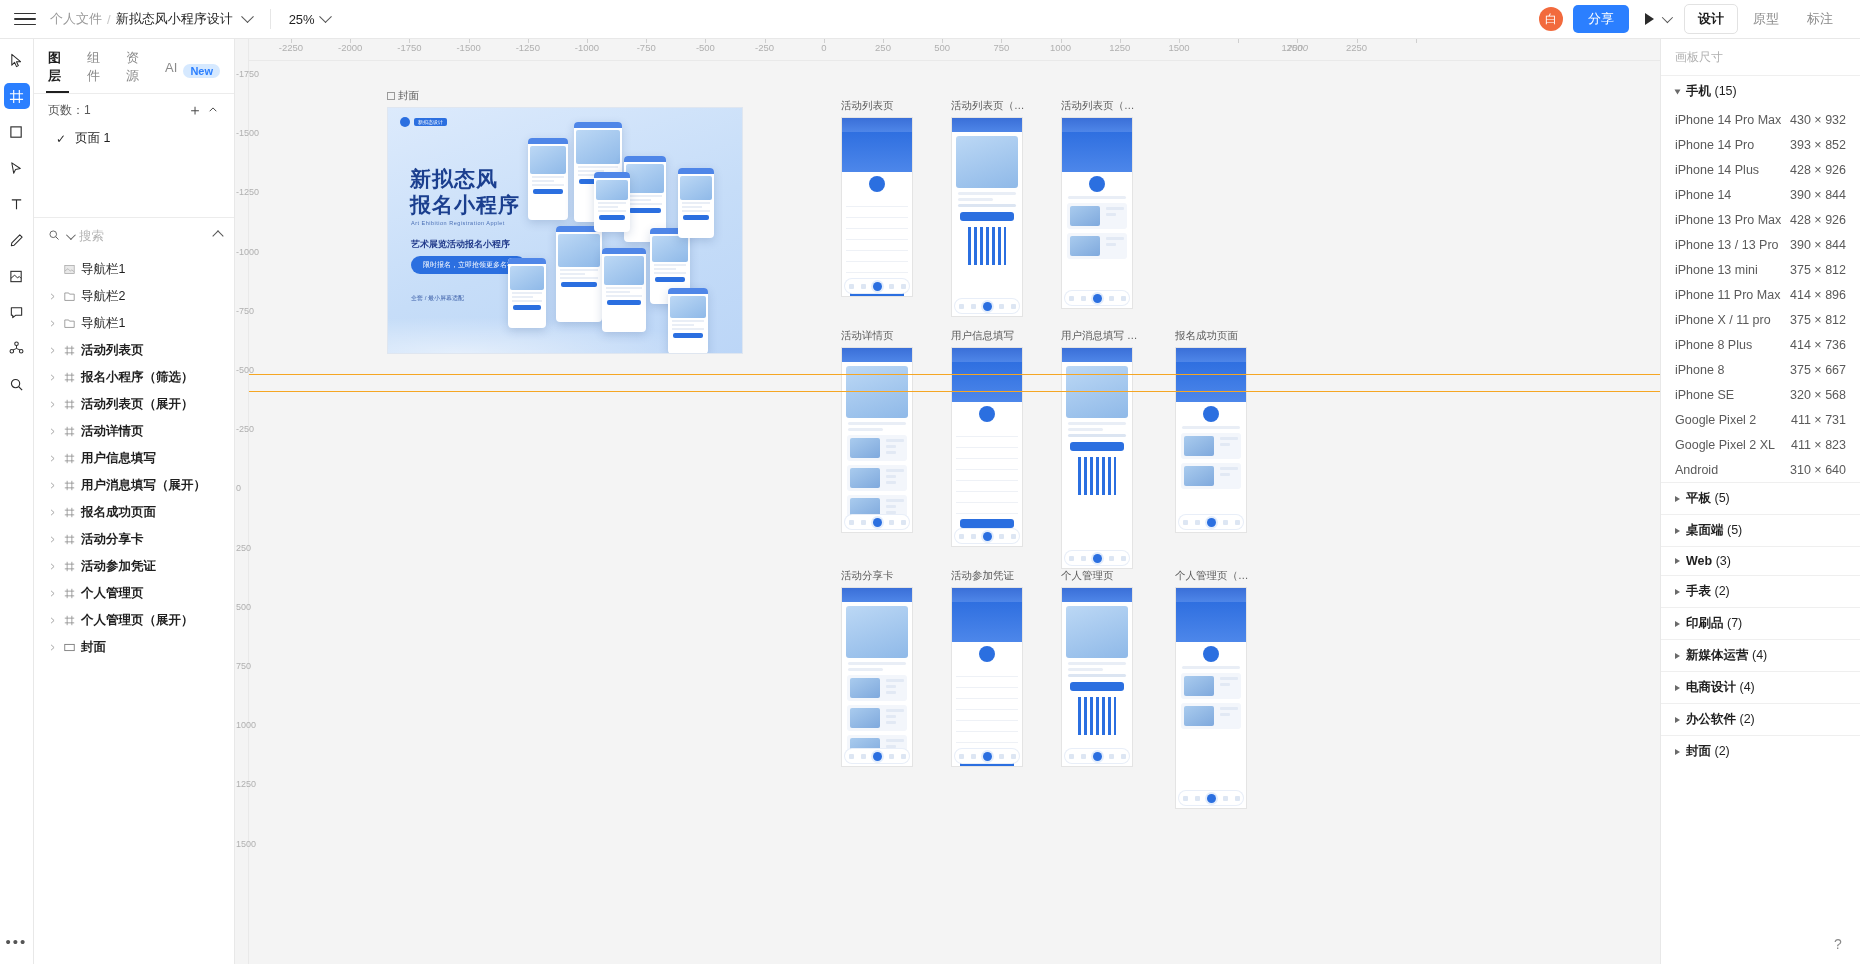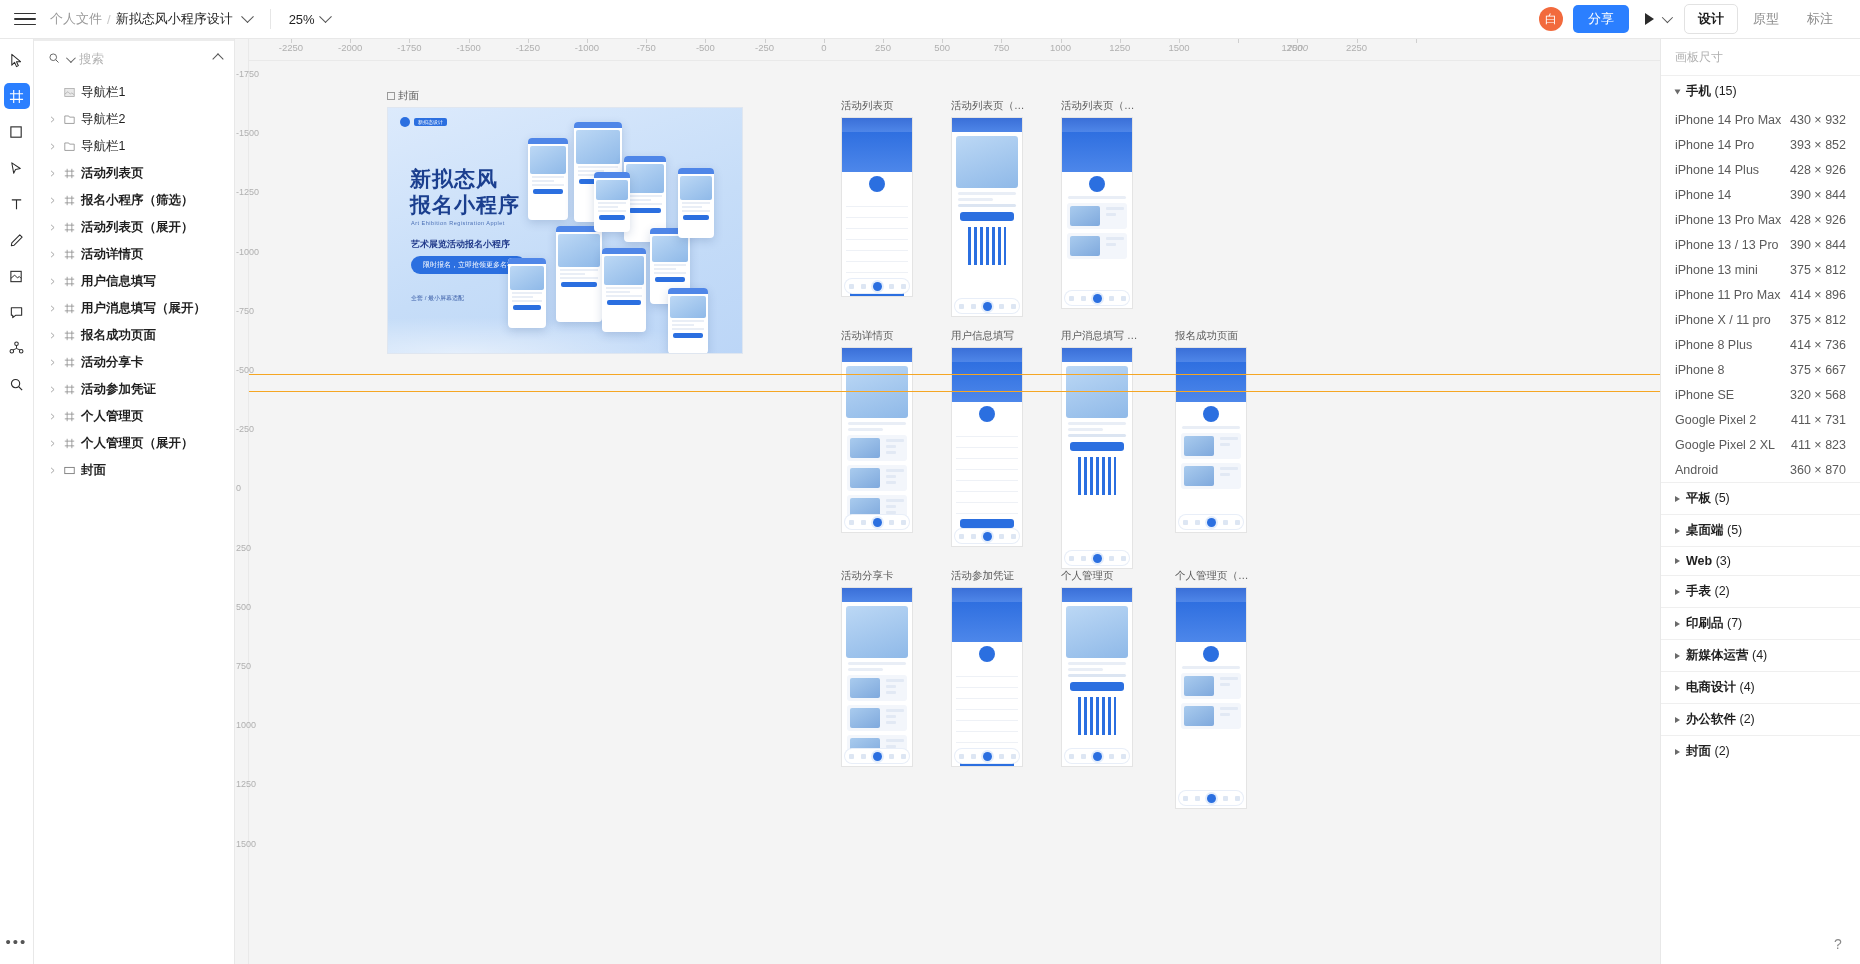--- a/index.html
+++ b/index.html
@@ -243,22 +243,44 @@
             <circle cx="7" cy="7" r="4.4" fill="none" stroke="currentColor" stroke-width="1.2"></circle>
             <path d="M10.3 10.3 L14 14" stroke="currentColor" stroke-width="1.3"></path>
           </svg>
       </div>
       <div class="tool toolbar-bottom">
         <span class="dots">•••</span>
       </div>
     </div>
 
     <div class="leftpanel">
+      <div class="lp-tabs">
+        <div class="lp-tab active">图层</div>
+        <div class="lp-tab">组件</div>
+        <div class="lp-tab">资源</div>
+        <div class="lp-tab">AI</div>
+        <div class="badge-new">New</div>
+      </div>
       <div class="lp-divider"></div>
 
+      <div class="pages-block">
+        <div class="pages-head">
+          <span class="cnt">页数：1</span>
+          <span class="ic-btn">＋</span>
+          <span class="ic-btn">
+            <svg width="10" height="10" viewBox="0 0 12 12">
+                <path d="M2 7.5 L6 3.5 L10 7.5" stroke="currentColor" stroke-width="1.2" fill="none"></path>
+              </svg>
+          </span>
+        </div>
+        <div class="page-row">
+          <span class="check">✓</span>
+          <span>页面 1</span>
+        </div>
+      </div>
 
       <div class="lp-divider"></div>
 
       <div class="search-row">
         <span class="mag">
           <svg width="12" height="12" viewBox="0 0 16 16">
               <circle cx="7" cy="7" r="4.4" fill="none" stroke="currentColor" stroke-width="1.2"></circle>
               <path d="M10.3 10.3 L14 14" stroke="currentColor" stroke-width="1.3"></path>
             </svg>
         </span>
@@ -1011,21 +1033,21 @@
           <div class="rp-item">
             <span class="nm">Google Pixel 2</span>
             <span class="dim">411 × 731</span>
           </div>
           <div class="rp-item">
             <span class="nm">Google Pixel 2 XL</span>
             <span class="dim">411 × 823</span>
           </div>
           <div class="rp-item">
             <span class="nm">Android</span>
-            <span class="dim">360 × 870</span>
+            <span class="dim">310 × 640</span>
           </div>
           <div class="rp-group">
             <span class="tri"></span>
             <span class="rp-group-label">平板 <span class="n">(5)</span></span>
           </div>
           <div class="rp-group">
             <span class="tri"></span>
             <span class="rp-group-label">桌面端 <span class="n">(5)</span></span>
           </div>
           <div class="rp-group">

